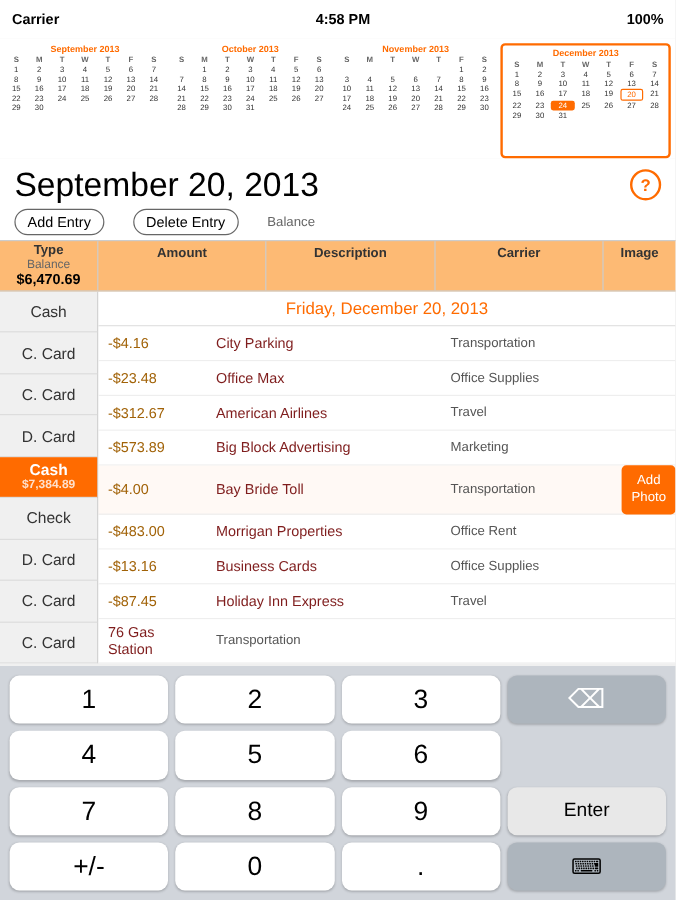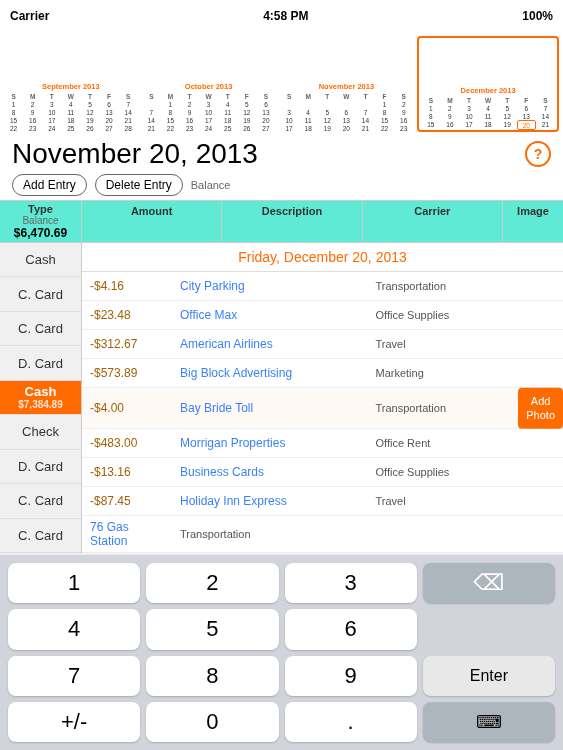--- a/index.html
+++ b/index.html
@@ -42,21 +42,20 @@
       border: 2px solid #ff6b00;
       border-radius: 4px;
       padding: 2px;
     }
     .mini-cal .cal-header {
       text-align: center;
       font-weight: bold;
       font-size: 7.5px;
       margin-bottom: 1px;
       color: #ff6b00;
-      margin-top: 46px;
     }
     .mini-cal .cal-grid {
       display: grid;
       grid-template-columns: repeat(7, 1fr);
       gap: 0;
     }
     .mini-cal .cal-day {
       text-align: center;
       padding: 0.5px;
       font-size: 6.5px;
@@ -81,21 +80,21 @@
       background: #fff;
       padding: 6px 12px 4px 12px;
     }
     .main-date {
       font-size: 28px;
       font-weight: 300;
       color: #000;
     }
     .title-buttons {
       display: flex;
-      gap: 8px;
+      gap: 24px;
       margin-top: 4px;
       align-items: center;
     }
     .btn-entry {
       border: 1px solid #666;
       border-radius: 12px;
       padding: 3px 10px;
       font-size: 12px;
       background: #fff;
       color: #000;
@@ -114,21 +113,21 @@
       font-size: 14px;
       font-weight: bold;
       background: #fff;
       cursor: pointer;
     }
 
     
     .table-header {
       display: grid;
       grid-template-columns: 82px 1fr 1fr 1fr 60px;
-      background: #5eead4;
+      background: #fdba74;
       border-top: 1px solid #ccc;
       border-bottom: 1px solid #ccc;
     }
     .th-cell {
       padding: 4px 6px;
       font-size: 11px;
       font-weight: 600;
       color: #333;
       text-align: center;
       border-right: 1px solid #ccc;
@@ -204,21 +203,21 @@
       display: grid;
       grid-template-columns: 90px 1fr 1fr;
       height: 40px;
       border-bottom: 1px solid #eee;
       background: #fff;
       align-items: center;
     }
     .data-cell {
       padding: 4px 8px;
       font-size: 12px;
-      color: #3b82f6;
+      color: #7f1d1d;
     }
     .data-cell.amount {
       color: #a16207;
     }
     .data-cell.desc {
       font-size: 12px;
     }
     .data-cell.cat {
       font-size: 11px;
       color: #555;
@@ -474,21 +473,21 @@
         <div class="cal-day">28</div>
       <div class="cal-day">29</div>
         <div class="cal-day">30</div>
         <div class="cal-day">31</div>
     </div>
   </div>
 </div>
 
 <div class="title-area">
   <div style="display:flex; align-items:center;">
-    <div class="main-date">November 20, 2013</div>
+    <div class="main-date">September 20, 2013</div>
     <div class="help-btn">?</div>
   </div>
   <div class="title-buttons">
     <button class="btn-entry">Add Entry</button>
     <button class="btn-entry">Delete Entry</button>
     <span style="font-size:11px; color:#666;">Balance</span>
   </div>
 </div>
 
 <div class="table-header">

